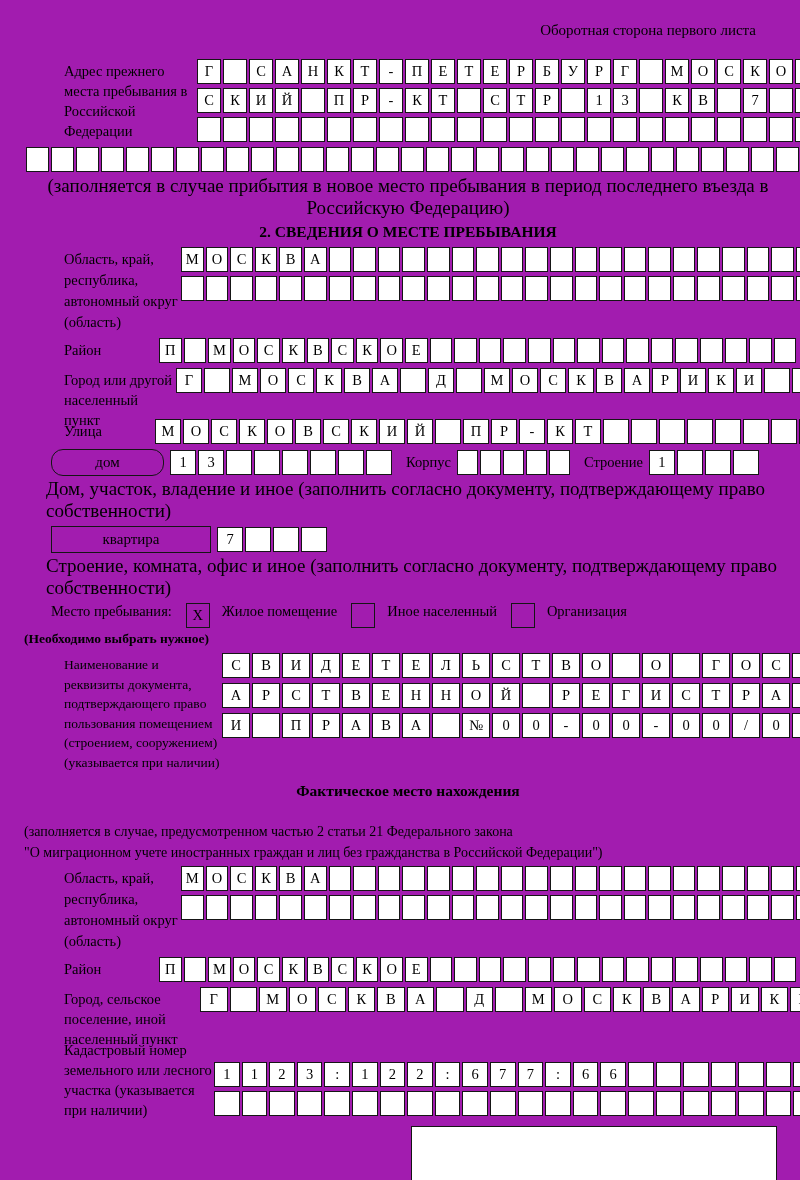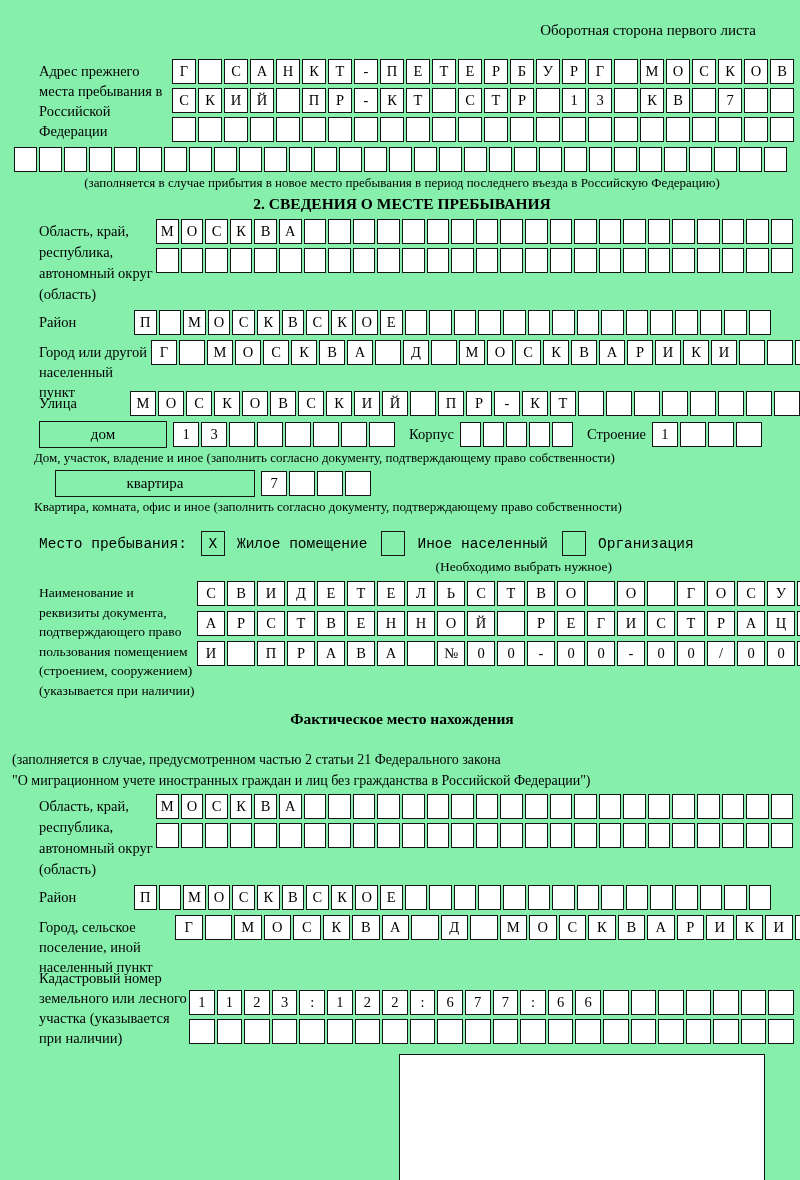--- a/index.html
+++ b/index.html
@@ -1,67 +1,67 @@
 <!DOCTYPE html>
 <html><head>
 <meta charset="utf-8">
 <style>
   * { box-sizing: border-box; }
   html,body { margin:0; padding:0; background:#ffffff; }
   .page {
     width:800px; height:1180px; overflow:hidden; position:relative;
-    background:#86efac; color:#000;
+    background:#a21caf; color:#000;
     font-family:"Liberation Serif","DejaVu Serif",serif;
-    padding:6px 8px 0 12px;
+    padding:6px 8px 0 24px;
   }
   .header-note { text-align:right; font-size:15px; margin:16px 36px 20px 0; }
 
   
-  .lblock { display:flex; align-items:flex-start; margin-left:27px; margin-bottom:5px; }
+  .lblock { display:flex; align-items:flex-start; margin-left:40px; margin-bottom:5px; }
   .flabel { font-size:14.5px; line-height:20px; flex:0 0 auto; padding-top:2px; }
   .rows { display:flex; flex-direction:column; gap:4px; }
 
   .cells { display:flex; }
   .cell {
     flex:0 0 auto; height:25px; border:1.6px solid #151515; margin-right:2px;
     display:flex; align-items:center; justify-content:center;
     font-size:14.5px; background:#fff;
   }
   .cw24 .cell { width:24px; }   
   .cw23 .cell { width:23px; }   
   .cw22 .cell { width:22.6px; } 
   .cw26 .cell { width:26px; }   
   .cw28 .cell { width:28px; }   
   .cw27 .cell { width:27.5px; } 
   .cw25 .cell { width:25.6px; } 
   .cwh .cell  { width:26px; }   
   .cwk .cell  { width:21px; }   
 
-  .caption { font-size:13px; }
+  .caption { font-size:19px; }
   .caption.center { text-align:center; margin:2px 0 4px 0; }
   .caption.left { margin:1px 0 4px 22px; }
 
   .sec-title { text-align:center; font-weight:bold; font-size:15.5px; margin:4px 0 6px 0; }
 
   .house-row { display:flex; align-items:flex-start; margin-left:27px; margin-bottom:2px; }
   .wide-box {
     border:1.6px solid #151515; height:27px; display:flex; align-items:center;
     justify-content:center; font-size:15px; margin-right:6px;
   }
-  .dom-box { width:128px; }
-  .kv-box  { width:200px;margin-left:16px; }
+  .dom-box { width:113px;border-radius:12px; }
+  .kv-box  { width:160px; }
   .inline-label { font-size:14.5px; line-height:27px; margin:0 6px 0 12px; }
 
-  .stay-row { display:flex; align-items:center; margin-left:27px; margin-top:16px; font-size:14.5px;font-family:Liberation Mono, monospace; }
+  .stay-row { display:flex; margin-left:27px; margin-top:4px; font-size:14.5px; }
   .checkbox {
     width:24px; height:25px; border:1.6px solid #151515; display:flex;
     align-items:center; justify-content:center; font-size:14.5px;
     margin:0 12px 0 14px; flex:0 0 auto;
   }
-  .hint-center { text-align:right; font-size:13.5px; margin:3px 180px 6px 0; }
+  .hint-center { text-align:left; font-size:13.5px; margin:3px 180px 6px 0;font-weight:bold; }
 
   .doc-label { width:158px; font-size:13.5px; line-height:19.5px; }
   .doc-rows { gap:5px; }
 
   .fact-title { text-align:center; font-weight:bold; font-size:15.5px; margin:10px 0 22px 0; }
   .fact-cap { font-size:14px; line-height:19px; margin-bottom:2px; }
 
   .stamp-box {
     width:366px; height:174px; border:1.6px solid #151515;
     margin:6px 0 6px 387px; background:#fff;
@@ -385,21 +385,21 @@
     <div class="wide-box kv-box">
       <span>квартира</span>
     </div>
     <div class="cells cwh" style="margin-top:1px;">
         <span class="cell">7</span>
         <span class="cell"></span>
         <span class="cell"></span>
         <span class="cell"></span>
       </div>
   </div>
-  <div class="caption left">Квартира, комната, офис и иное (заполнить согласно документу, подтверждающему право собственности)</div>
+  <div class="caption left">Строение, комната, офис и иное (заполнить согласно документу, подтверждающему право собственности)</div>
 
   <div class="stay-row">
     <span>Место пребывания:</span>
     <span class="checkbox">X</span>
     <span>Жилое помещение</span>
     <span class="checkbox"></span>
     <span>Иное населенный</span>
     <span class="checkbox"></span>
     <span>Организация</span>
   </div>

